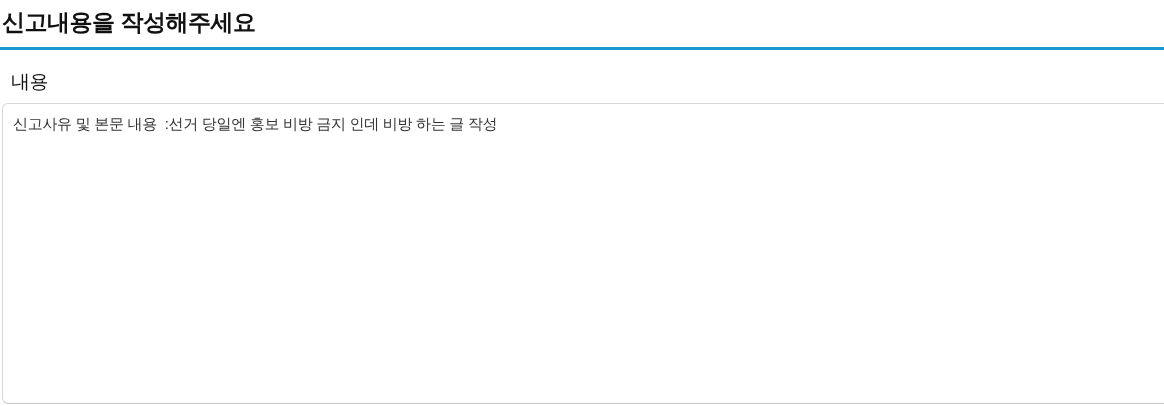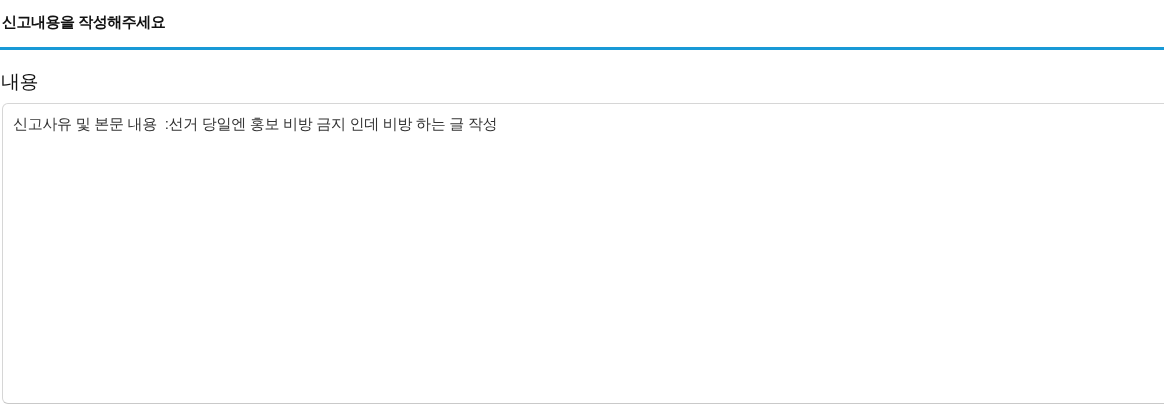--- a/index.html
+++ b/index.html
@@ -14,37 +14,37 @@
 
   .page {
     position: relative;
     width: 1164px;
     height: 406px;
     background: #ffffff;
   }
 
   .page-title {
     margin: 8px 13px 0 2px;
-    font-size: 15px;
+    font-size: 23px;
     line-height: 28px;
     font-weight: 800;
     letter-spacing: -0.5px;
     color: #111111;
   }
 
   .title-divider {
     margin-top: 11px;
     width: 100%;
     height: 3px;
     background: #1899d6; 
   }
 
   .content-label {
     display: block;
-    margin: 20px 0 0 1px;
+    margin: 20px 0 0 11px;
     font-size: 19px;
     line-height: 24px;
     font-weight: 500;
     letter-spacing: -0.5px;
     color: #111111;
   }
 
   .content-textarea {
     display: block;
     margin: 9px 0 0 2px;

